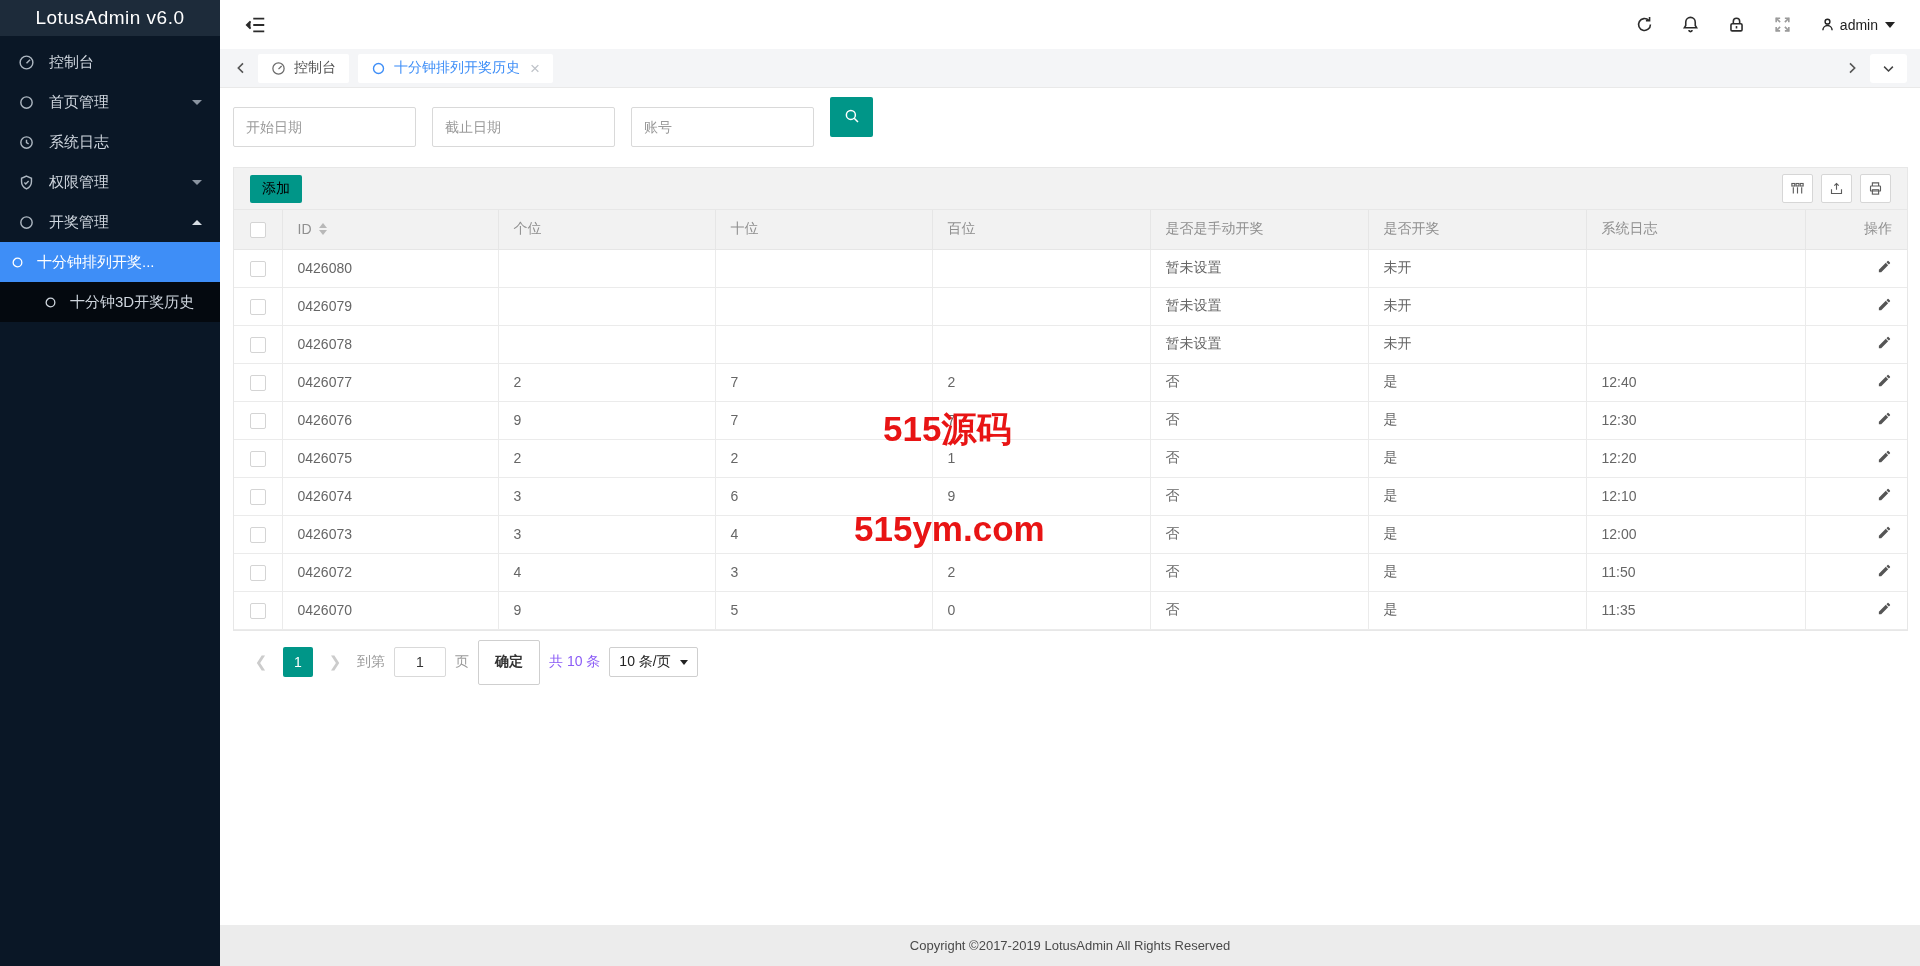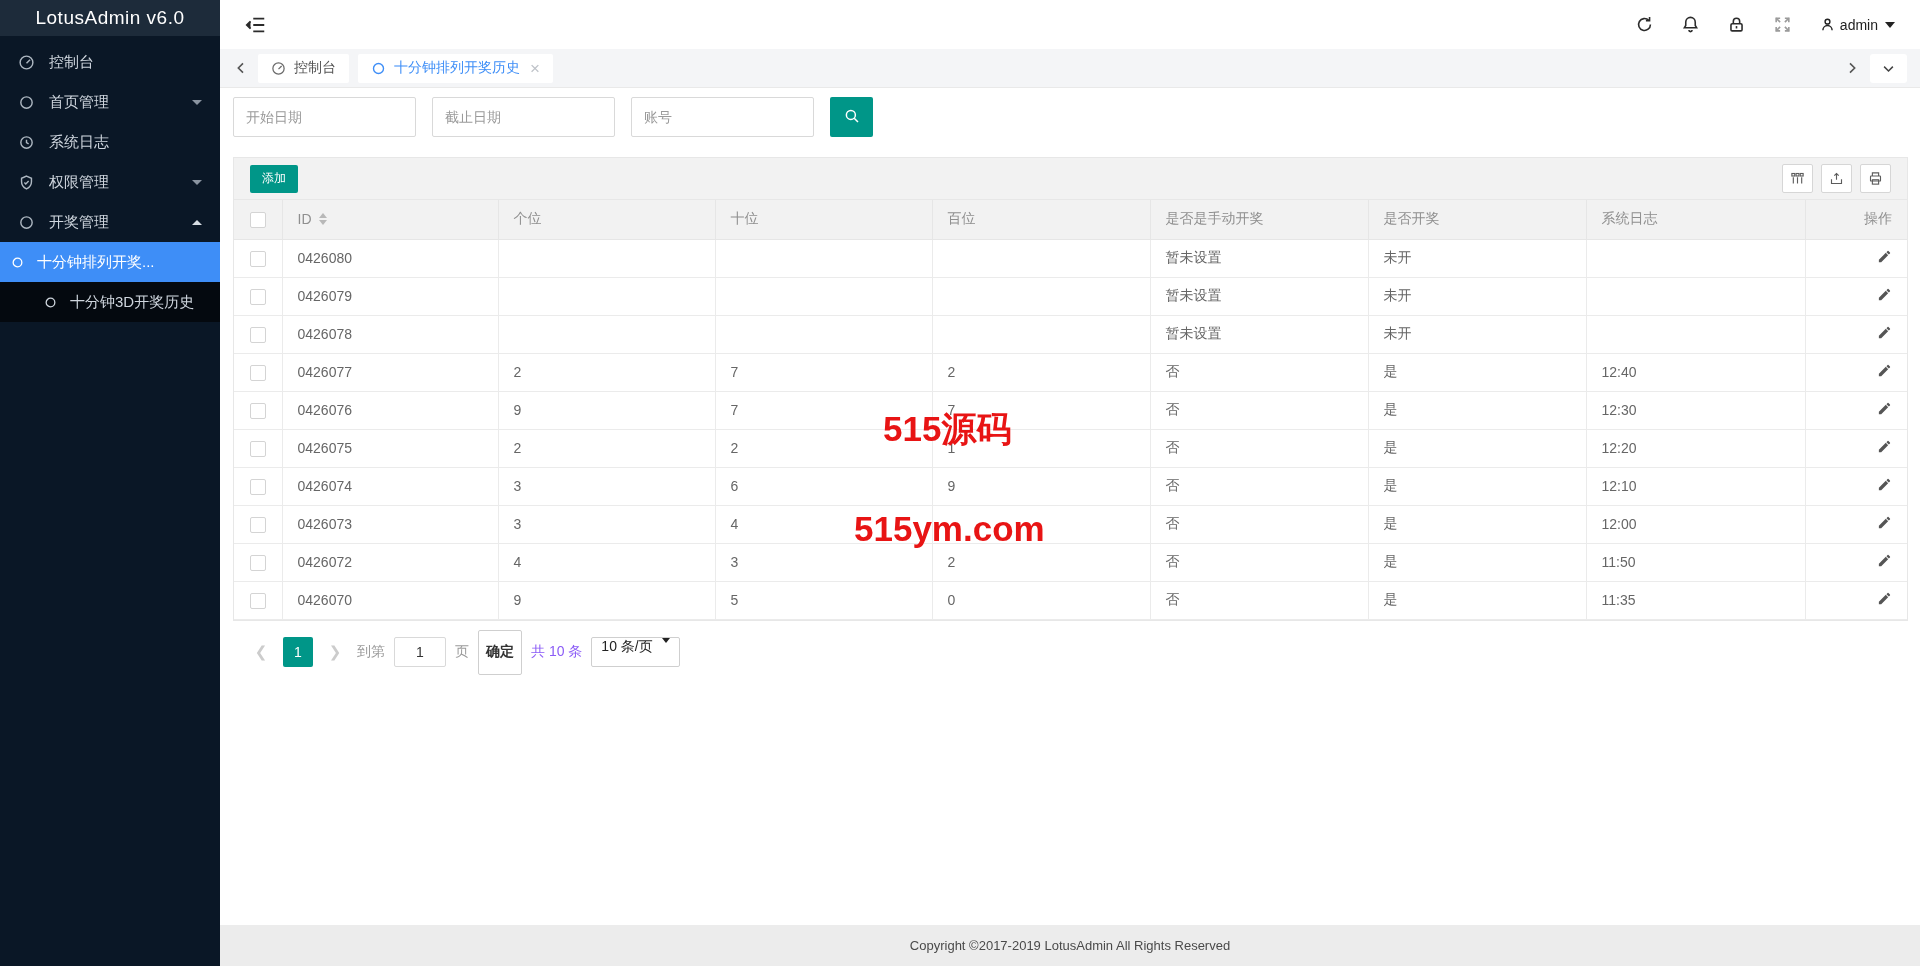--- a/index.html
+++ b/index.html
@@ -38,27 +38,27 @@
   .tab .t-icon { display:flex; align-items:center; color:#6a6a6a; }
   .tab.active { color:#3e8ef7; }
   .tab.active .t-icon { color:#3e8ef7; }
   .tab-close { color:#bfc3c9; font-size:17px; line-height:1; margin-left:2px; cursor:pointer; }
   .tabbar-right { margin-left:auto; display:flex; align-items:center; gap:10px; }
   .tab-dd-btn { width:37px; height:29px; background:#fff; border-radius:3px; display:flex; align-items:center; justify-content:center; cursor:pointer; color:#444; }
 
   
   .content { flex:1; position:relative; padding:9px 12px 0 13px; background:#fff; }
   .filter-row { display:flex; gap:16px; }
-  .filter-input { width:183px; height:40px; border:1px solid #d9d9d9; border-radius:2px; padding:0 12px; font-size:14px; color:#333; outline:none; }
+  .filter-input { width:183px; height:40px; border:1px solid #d9d9d9; border-radius:2px; padding:0 12px; font-size:14px; color:#333; outline:none;margin-top:10px; }
   .filter-input::placeholder { color:#9a9a9a; }
   .search-btn { width:43px; height:40px; background:#009688; border:none; border-radius:2px; display:flex; align-items:center; justify-content:center; cursor:pointer; }
 
   .card { margin-top:20px; border:1px solid #e7e7e7; }
   .toolbar { height:42px; background:#f2f2f2; display:flex; align-items:center; padding:0 16px; border-bottom:1px solid #e7e7e7; }
-  .add-btn { height:28px; padding:0 12px; background:#009688; color:#ffffff; font-size:12px; border:none; border-radius:2px; cursor:pointer; }
+  .add-btn { height:28px; padding:0 12px; background:#009688; color:#000000; font-size:14px; border:none; border-radius:2px; cursor:pointer; }
   .toolbar-icons { margin-left:auto; display:flex; gap:8px; }
   .tool-btn { width:31px; height:29px; background:#fff; border:1px solid #d6d6d6; border-radius:2px; display:flex; align-items:center; justify-content:center; color:#5c5c5c; cursor:pointer; }
 
   table { width:100%; border-collapse:collapse; table-layout:fixed; font-size:14px; color:#666; }
   thead th { height:39px; background:#f2f2f2; font-weight:normal; color:#8f8f8f; text-align:left; padding:0 15px; border-right:1px solid #e6e6e6; border-bottom:1px solid #e6e6e6; }
   thead th:last-child, tbody td:last-child { border-right:none; text-align:right; }
   tbody td { height:38px; padding:0 15px; border-right:1px solid #ebebeb; border-bottom:1px solid #ebebeb; background:#fff; }
   .td-cb, .th-cb { text-align:center; padding:0 !important; }
   .cb { width:16px; height:16px; border:1px solid #d4d4d4; border-radius:2px; background:#fff; display:inline-block; vertical-align:middle; cursor:pointer; }
   .th-id-wrap { display:flex; align-items:center; gap:7px; }
@@ -66,23 +66,23 @@
   .sort-icon i { width:0; height:0; border-left:4px solid transparent; border-right:4px solid transparent; display:block; }
   .sort-up { border-bottom:5px solid #b8b8b8; }
   .sort-dn { border-top:5px solid #b8b8b8; }
   .edit-btn { cursor:pointer; display:inline-flex; }
 
   .pagination { display:flex; align-items:center; gap:9px; padding:9px 0 0 15px; font-size:14px; color:#666; }
   .page-arrow { width:26px; height:30px; display:flex; align-items:center; justify-content:center; color:#ccc; font-size:15px; cursor:pointer; }
   .page-num { width:30px; height:30px; background:#009688; color:#fff; display:flex; align-items:center; justify-content:center; border-radius:2px; font-size:14px; cursor:pointer; }
   .pg-text { color:#9a9a9a; }
   .goto-input { width:52px; height:30px; border:1px solid #d9d9d9; border-radius:2px; text-align:center; font-size:14px; color:#333; outline:none; }
-  .confirm-btn { height:45px; padding:0 7px; background:#fff; border:1px solid #cfcfcf; border-radius:2px; font-size:14px; font-weight:700; color:#333; cursor:pointer; }
+  .confirm-btn { height:45px; padding:0 16px; background:#fff; border:1px solid #cfcfcf; border-radius:2px; font-size:14px; font-weight:700; color:#333; cursor:pointer; }
   .total-text { color:#8b5cf6; }
-  .page-size { height:30px; border:1px solid #cfcfcf; border-radius:2px; display:flex; padding:0 9px; gap:9px; background:#fff; cursor:pointer; color:#222; }
+  .page-size { height:30px; border:1px solid #cfcfcf; border-radius:2px; display:flex; align-items:center; padding:0 9px; gap:9px; background:#fff; cursor:pointer; color:#222; }
   .ps-caret { width:0; height:0; border-left:4px solid transparent; border-right:4px solid transparent; border-top:5px solid #222; }
 
   .watermark { position:absolute; font-weight:700; color:#e81414; pointer-events:none; }
   .wm1 { left:663px; top:318px; font-size:35px; }
   .wm2 { left:634px; top:421px; font-size:35px; }
 
   .footer { height:41px; min-height:41px; background:#ececec; display:flex; align-items:center; justify-content:center; font-size:13px; color:#4a4a4a;margin-top:12px; }
 </style>
 </head>
 <body>

